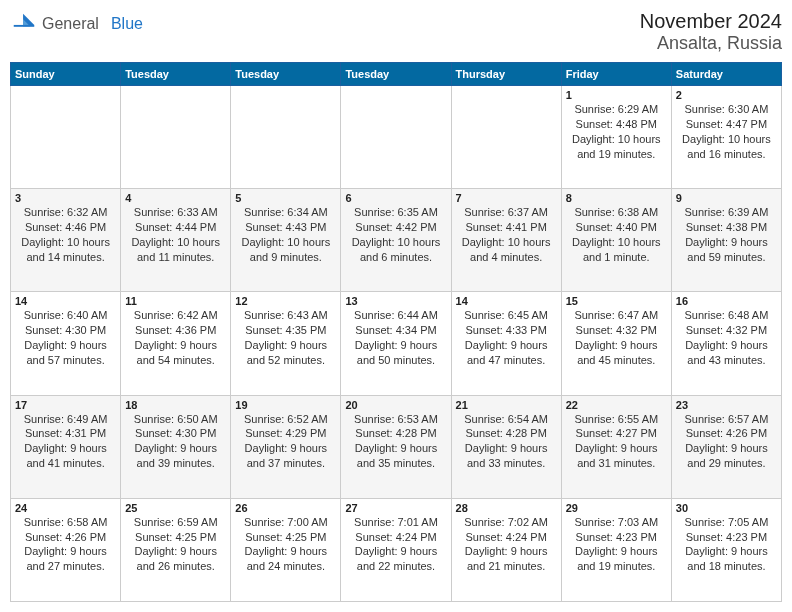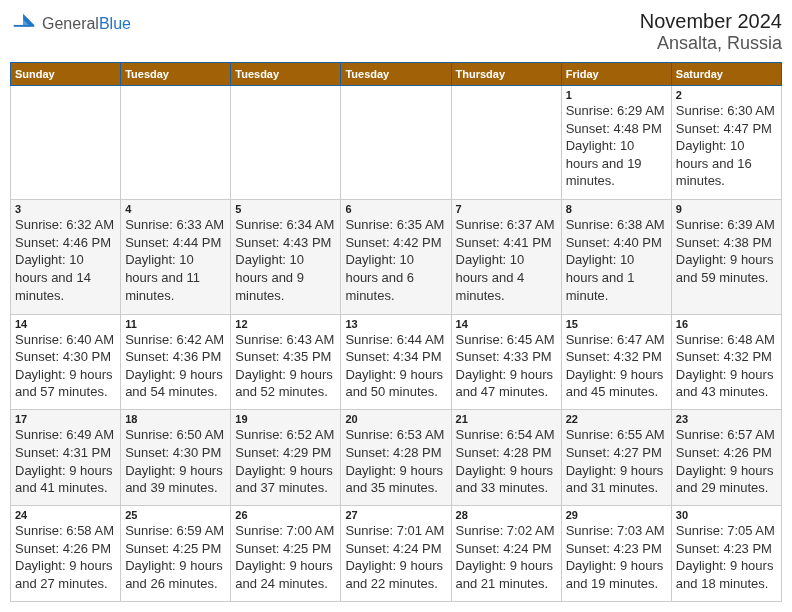--- a/index.html
+++ b/index.html
@@ -46,21 +46,21 @@
       font-size: 18px;
       color: #555;
     }
     .calendar {
       flex: 1;
       border-collapse: collapse;
       width: 100%;
       table-layout: fixed;
     }
     .calendar thead tr th {
-      background-color: #a16207;
+      background-color: #0369a1;
       color: #fff;
       font-size: 11px;
       font-weight: bold;
       padding: 5px 4px;
       text-align: left;
       border: 1px solid #1a5fa0;
     }
     .calendar tbody tr td {
       border: 1px solid #ccc;
       vertical-align: top;
@@ -74,41 +74,42 @@
       background: #f5f5f5;
     }
     .day-number {
       font-size: 11px;
       font-weight: bold;
       color: #222;
       display: block;
       margin-bottom: 1px;
     }
     .day-info {
-      font-size: 13px;
+      font-size: 11px;
       line-height: 1.35;
       color: #333;
+      text-align: center;
     }
     .empty-cell {
       background: #f9f9f9;
     }
   </style>
 </head>
 <body>
 
 <div class="page">
   <div class="header">
     <div class="logo">
       <svg class="logo-icon" viewBox="0 0 30 30" xmlns="http://www.w3.org/2000/svg">
         <polygon points="14,4 26,16 14,16" fill="#2176c7"></polygon>
         <polygon points="14,10 22,18 14,18" fill="#6aaee0" opacity="0.7"></polygon>
         <rect x="4" y="16" width="22" height="2" fill="#2176c7"></rect>
       </svg>
       <div>
-        <div style="display:flex; align-items:baseline; gap:0;">
+        <div style="display:flex; align-items:baseline; gap:12px;">
           <span class="logo-general">General</span>
             <span class="logo-blue">Blue</span>
         </div>
       </div>
     </div>
     <div class="title-block">
       <div class="month-title">November 2024</div>
       <div class="location">Ansalta, Russia</div>
     </div>
   </div>

